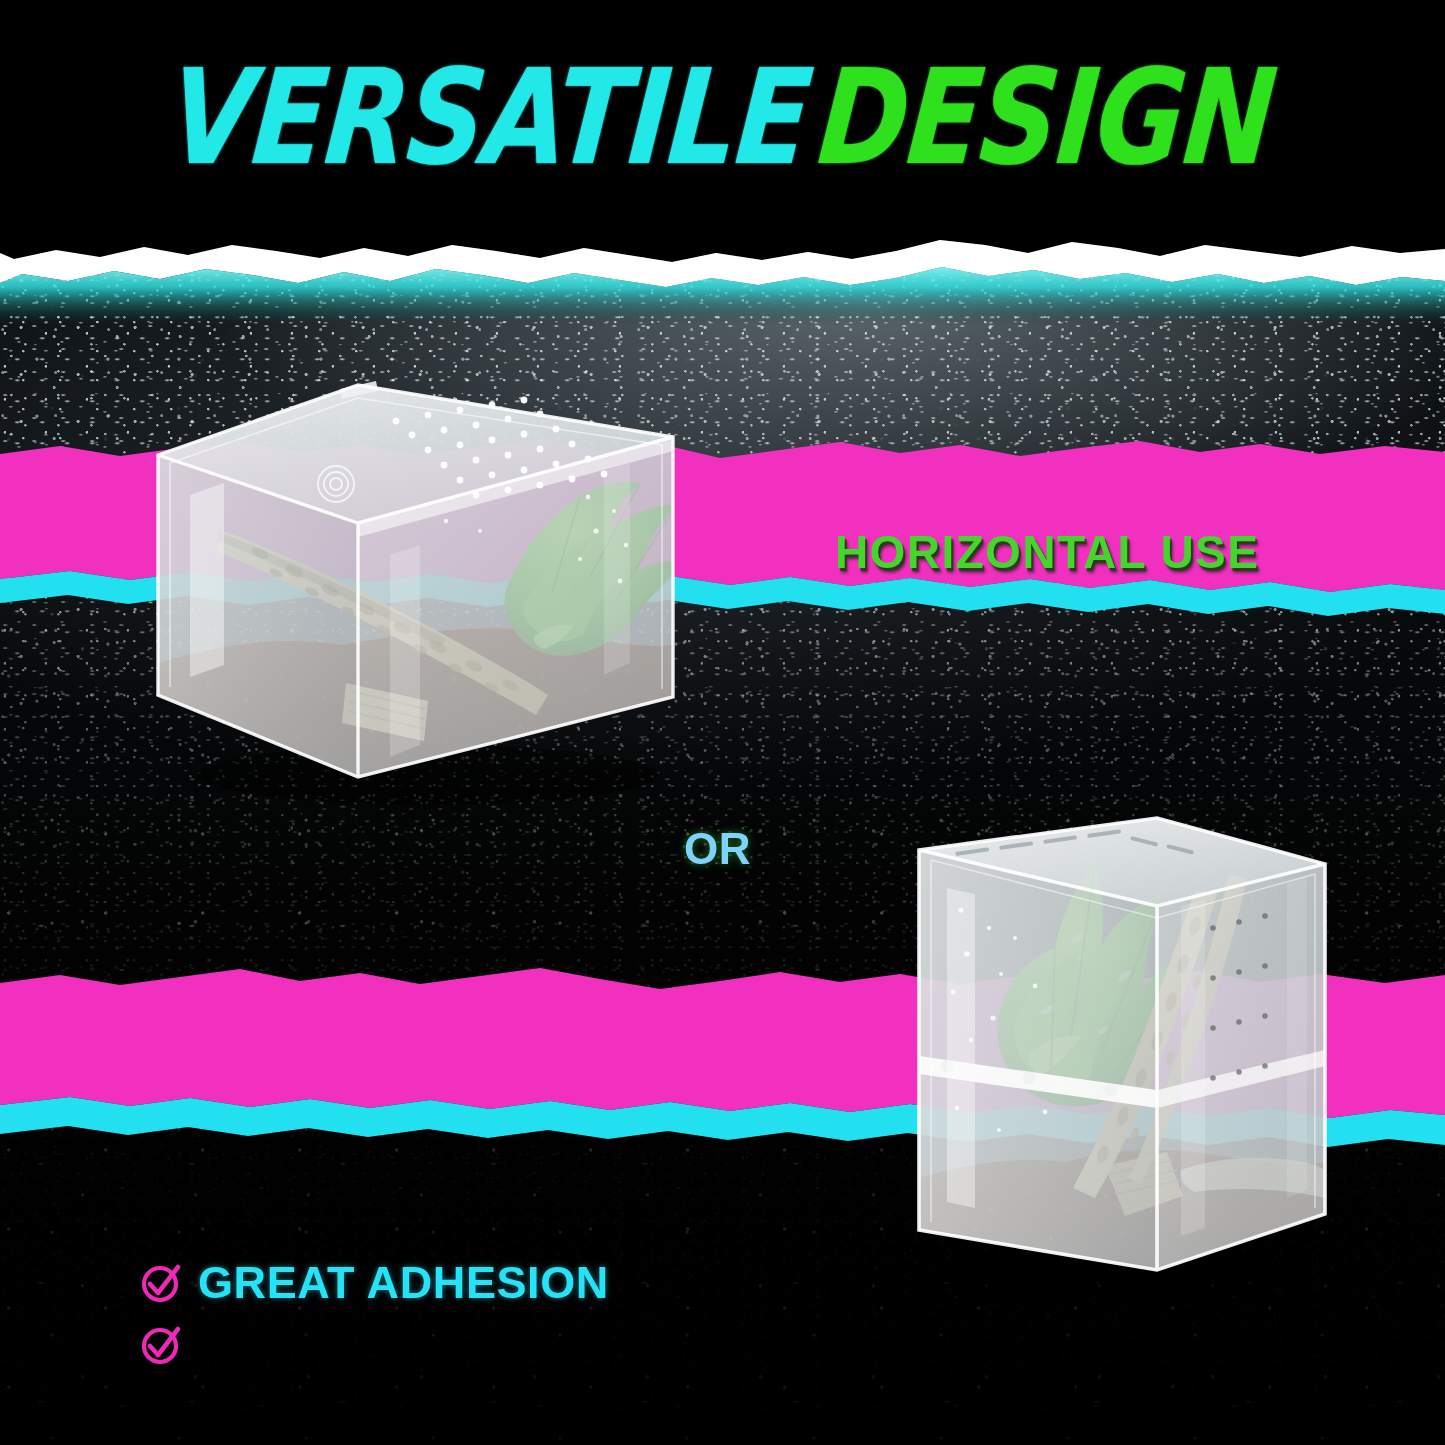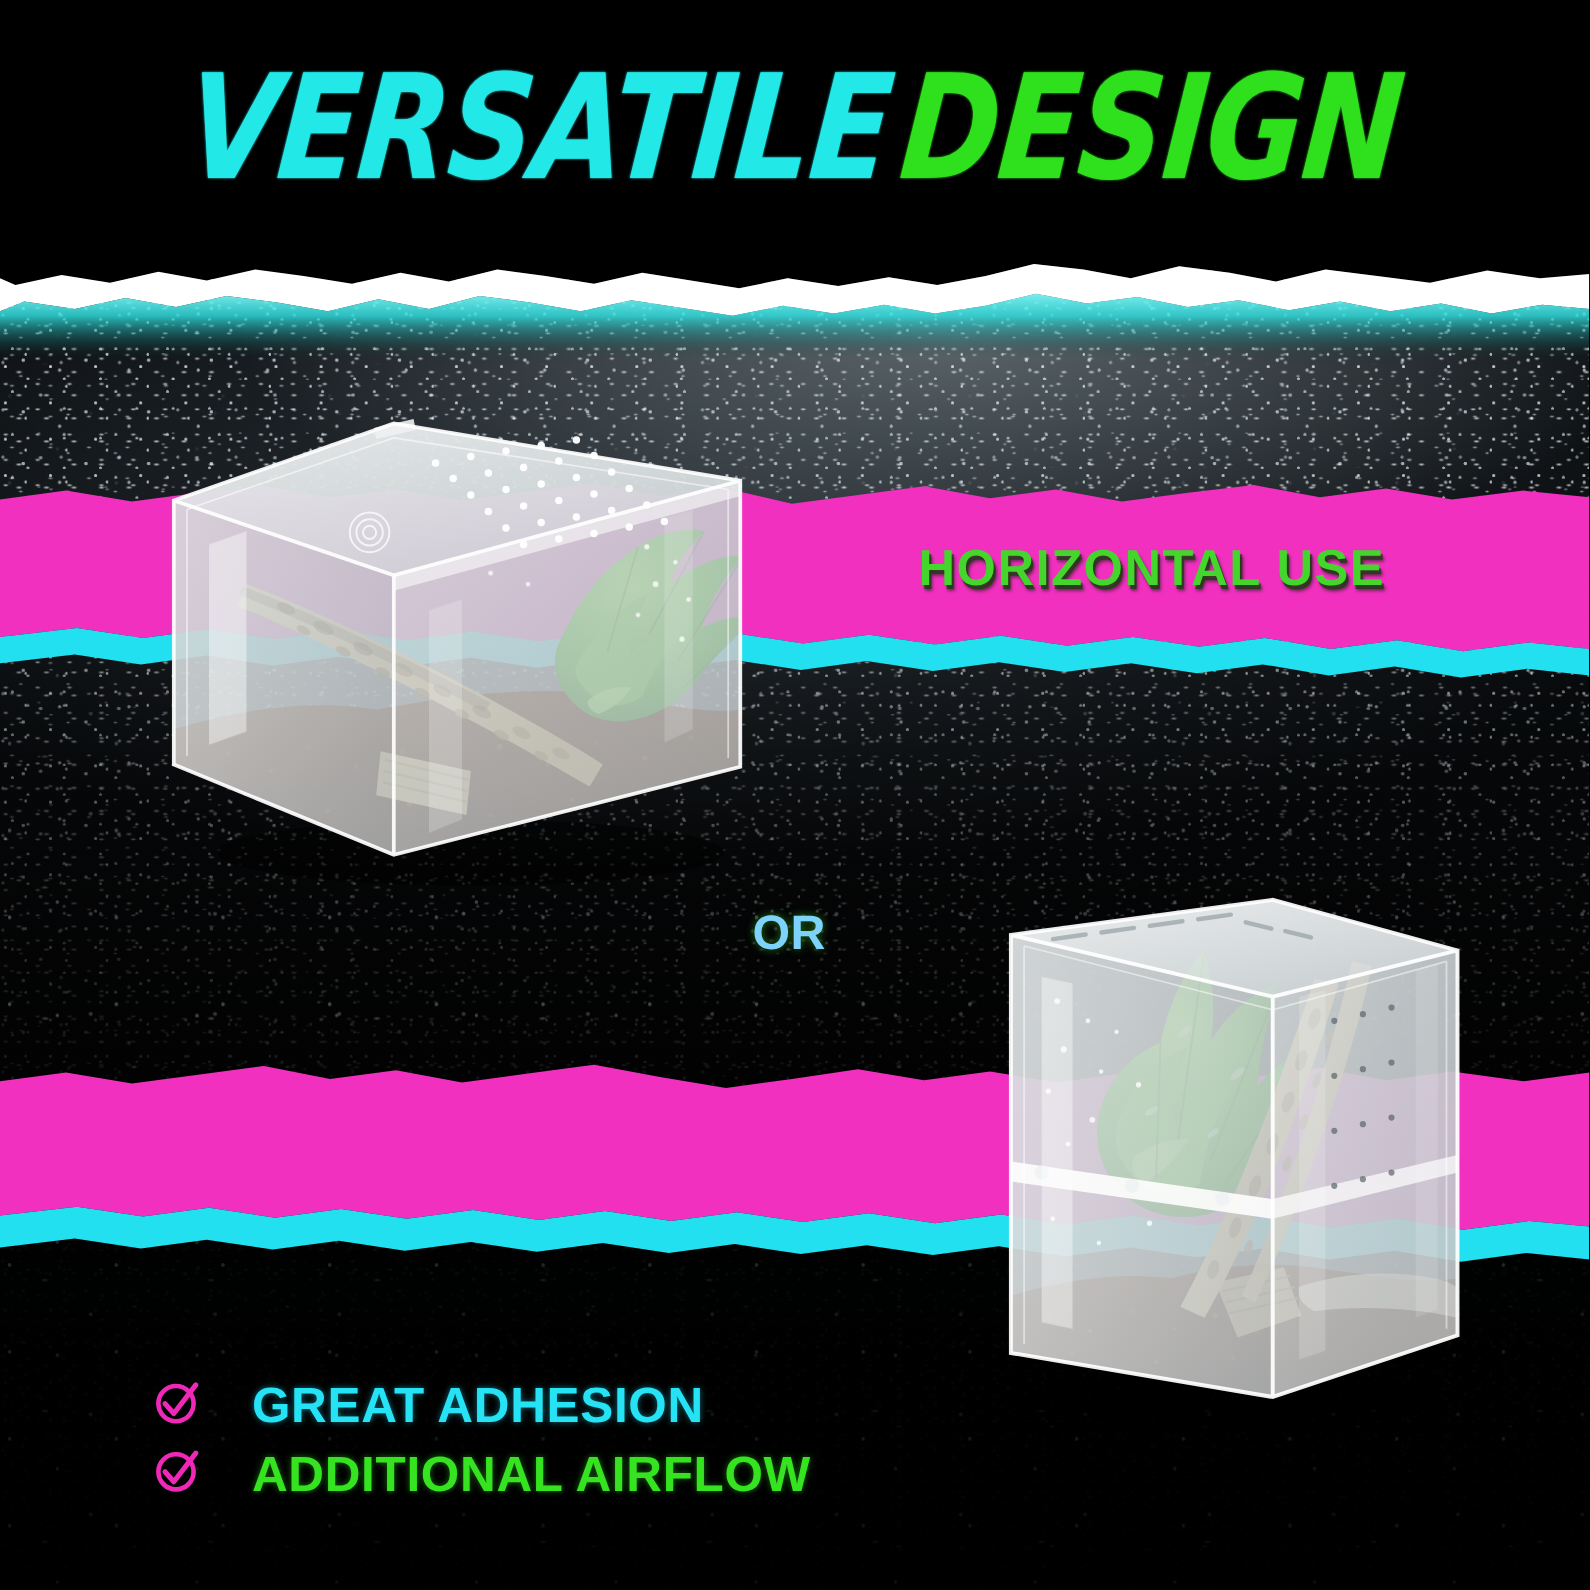--- a/index.html
+++ b/index.html
@@ -95,35 +95,36 @@
   .banner svg{ display:block; width:100%; height:100%; }
   .banner-h{ top:432px; height:200px; }
   .banner-v{ top:955px; height:205px; }
 
   .banner-label{
     position:absolute; z-index:22;
     font-family:"Liberation Sans", sans-serif;
     font-weight:bold; font-size:46px; letter-spacing:1.4px;
     color:#44D62C; white-space:nowrap;
     text-shadow: 2px 3px 0 rgba(25,60,15,.75), 3px 5px 3px rgba(10,30,5,.55);
+    margin-top: 36px;
   }
   .label-h{ left:835px; top:489px; }
   .label-v{ left:255px; top:1012px; }
 
   
   .or-text{
     position:absolute; left:684px; top:824px; z-index:25;
     font-family:"Liberation Sans", sans-serif;
     font-weight:bold; font-size:44px; letter-spacing:.5px;
     color:#7dd3fc; text-shadow:0 0 8px rgba(60,200,40,.55);
   }
 
   
   .bullets{ position:absolute; left:138px; top:1252px; z-index:25; }
-  .bullet-row{ display:flex; align-items:flex-start; height:62px;gap:31px; }
+  .bullet-row{ display:flex; align-items:center; height:62px; }
   .bullet-ico{ width:46px; height:46px; flex:none; margin-right:14px; }
   .bullet-txt{
     font-family:"Liberation Sans", sans-serif;
     font-weight:bold; font-size:45px; letter-spacing:.6px; white-space:nowrap;
   }
   .bt-cyan{ color:#25E2F5; text-shadow:0 0 6px rgba(35,220,245,.5); }
   .bt-green{ color:#35E320; text-shadow:0 0 6px rgba(50,220,30,.5); }
 
   
   .prod-h{ position:absolute; left:128px; top:345px; width:570px; height:480px; z-index:28; }
@@ -618,18 +619,17 @@
         <path d="M12,24 L20,33 L40,7" fill="none" stroke="#F028B8" stroke-width="4.6" stroke-linecap="round" stroke-linejoin="round"></path>
       </svg>
       <span class="bullet-txt bt-cyan">GREAT ADHESION</span>
     </div>
 
     <div class="bullet-row">
       <svg class="bullet-ico" viewBox="0 0 46 46">
         <circle cx="22" cy="24" r="16" fill="none" stroke="#F028B8" stroke-width="4.2" stroke-linecap="round"></circle>
         <path d="M12,24 L20,33 L40,7" fill="none" stroke="#F028B8" stroke-width="4.6" stroke-linecap="round" stroke-linejoin="round"></path>
       </svg>
-      <span class="bullet-txt bt-green">ADDITIONAL AIRFLOW</span>
     </div>
 
   </div>
 
 </div>
 
 </body></html>

